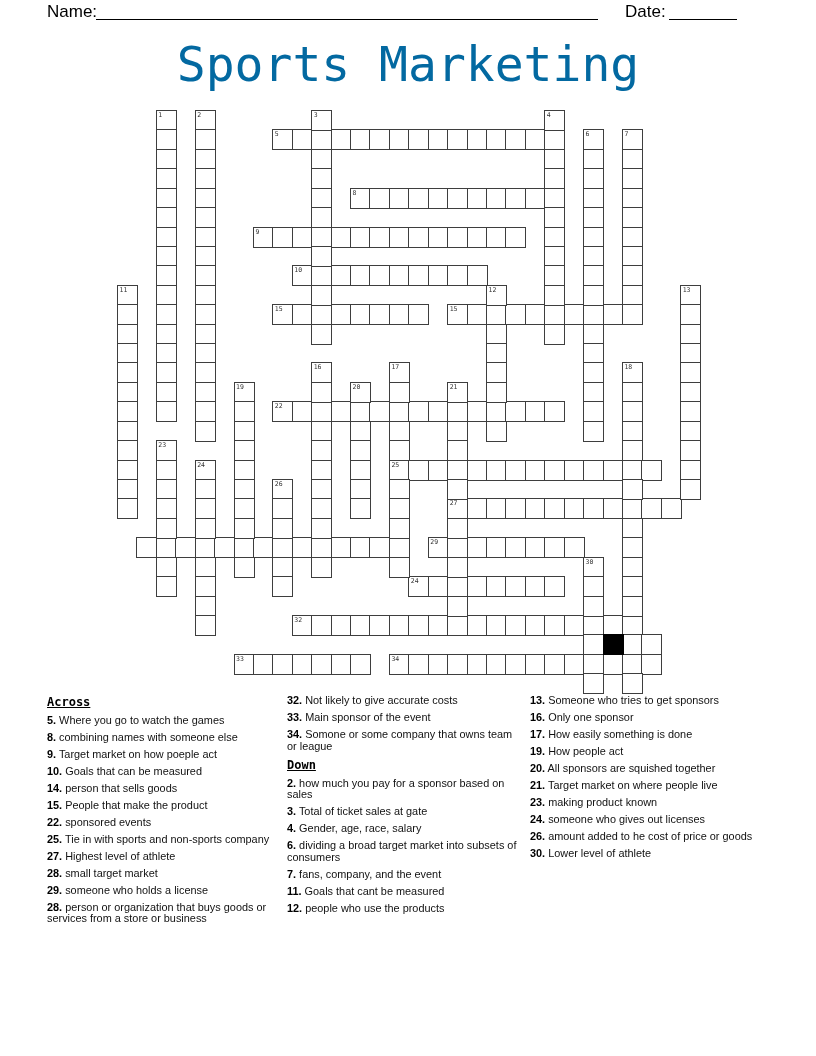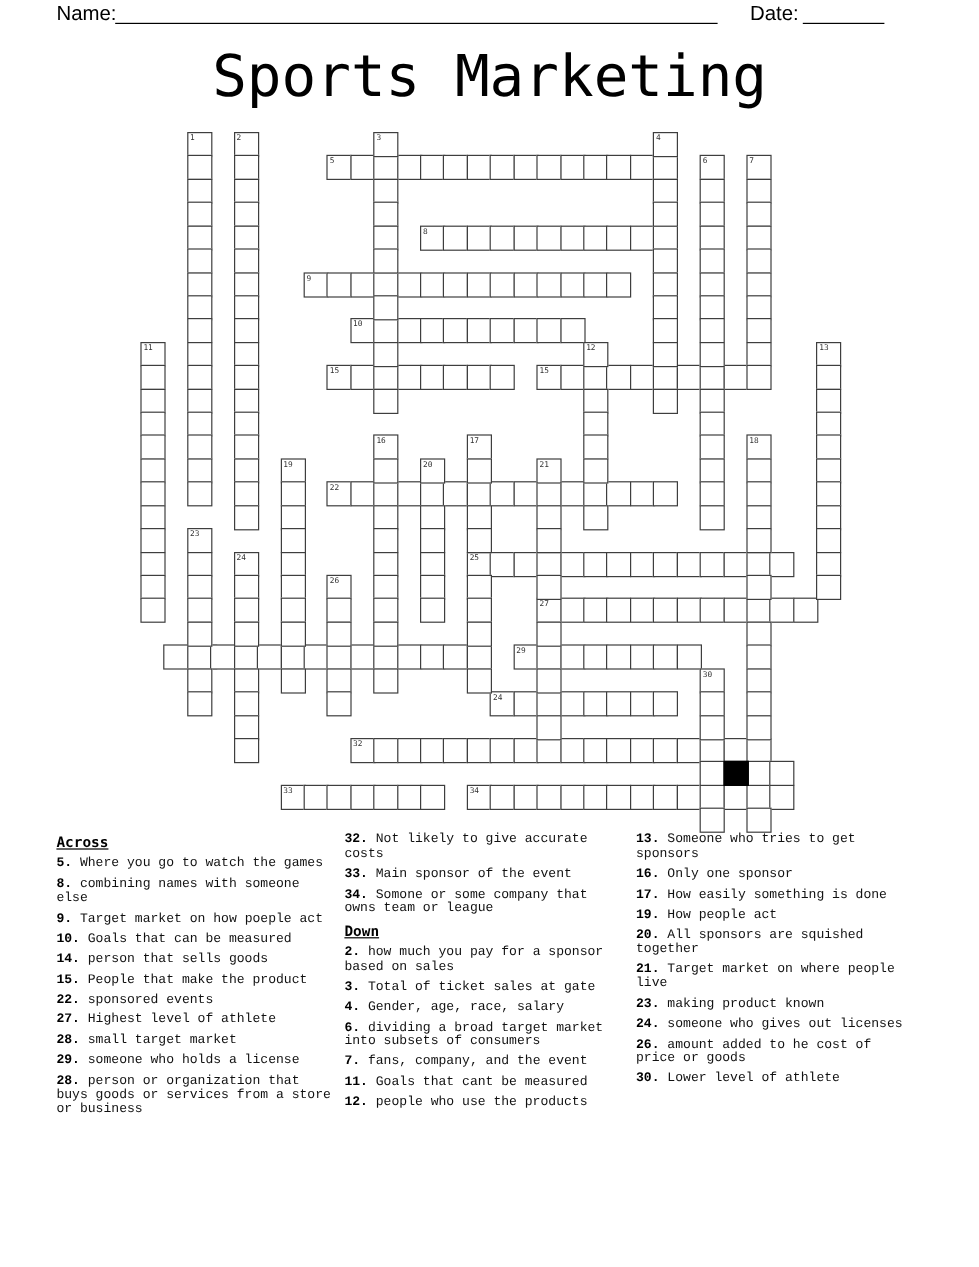--- a/index.html
+++ b/index.html
@@ -9,39 +9,39 @@
   }
   .hdr-label{position:absolute;top:2px;font-size:17px;color:#000;white-space:nowrap;}
   .hdr-line{position:absolute;top:1px;height:18px;border-bottom:1.6px solid #000;}
   #name-label{left:47px;}
   #name-line{left:96px;width:502px;}
   #date-label{left:625px;}
   #date-line{left:669px;width:68px;}
   .title{
     position:absolute;left:0;right:0;top:36px;text-align:center;
     font-family:"DejaVu Sans Mono",monospace;font-size:48px;font-weight:400;
-    letter-spacing:0px;color:#000000;white-space:pre;
+    letter-spacing:0px;color:#0369a1;white-space:pre;
   }
   #grid{position:absolute;left:0;top:0;}
   .cell{
     position:absolute;box-sizing:border-box;background:#fff;
     border:1.6px solid #3e3e3e;
   }
   .cell.black{background:#000;border-color:#000;}
   .cellnum{
     position:absolute;left:1.5px;top:0px;
     font-family:"DejaVu Sans Mono",monospace;font-size:6.5px;line-height:8px;color:#333;
   }
   .clue-col{position:absolute;top:695px;width:234px;}
   .clue-heading{
     font-family:"DejaVu Sans Mono",monospace;font-size:12px;font-weight:bold;
     text-decoration:underline;margin:0 0 6px 0;color:#000;
   }
   .clue{
-    font-family:Liberation Mono, monospace;font-size:10.9px;line-height:11.6px;
+    font-family:Liberation Sans, sans-serif;font-size:10.9px;line-height:11.6px;
     margin:0 0 5.4px 0;color:#111;
   }
   .clue b{font-weight:bold;color:#000;}
 </style>
 </head>
 <body>
 
 <div class="hdr-label" id="name-label">Name:</div>
 <div class="hdr-line" id="name-line"></div>
 <div class="hdr-label" id="date-label">Date:</div>
@@ -484,20 +484,21 @@
 <div id="clues">
     <div class="clue-col" style="left: 47px;">
       <div class="clue-heading">Across</div>
       <p class="clue"><b>5.</b> Where you go to watch the games</p>
       <p class="clue"><b>8.</b> combining names with someone else</p>
       <p class="clue"><b>9.</b> Target market on how poeple act</p>
       <p class="clue"><b>10.</b> Goals that can be measured</p>
       <p class="clue"><b>14.</b> person that sells goods</p>
       <p class="clue"><b>15.</b> People that make the product</p>
       <p class="clue"><b>22.</b> sponsored events</p>
+      <p class="clue"><b>25.</b> Tie in with sports and non‑sports company</p>
       <p class="clue"><b>27.</b> Highest level of athlete</p>
       <p class="clue"><b>28.</b> small target market</p>
       <p class="clue"><b>29.</b> someone who holds a license</p>
       <p class="clue"><b>28.</b> person or organization that buys goods or services from a store or business</p>
     </div>
     <div class="clue-col" style="left: 287px;">
       <p class="clue"><b>32.</b> Not likely to give accurate costs</p>
       <p class="clue"><b>33.</b> Main sponsor of the event</p>
       <p class="clue"><b>34.</b> Somone or some company that owns team or league</p>
       <div class="clue-heading">Down</div>

